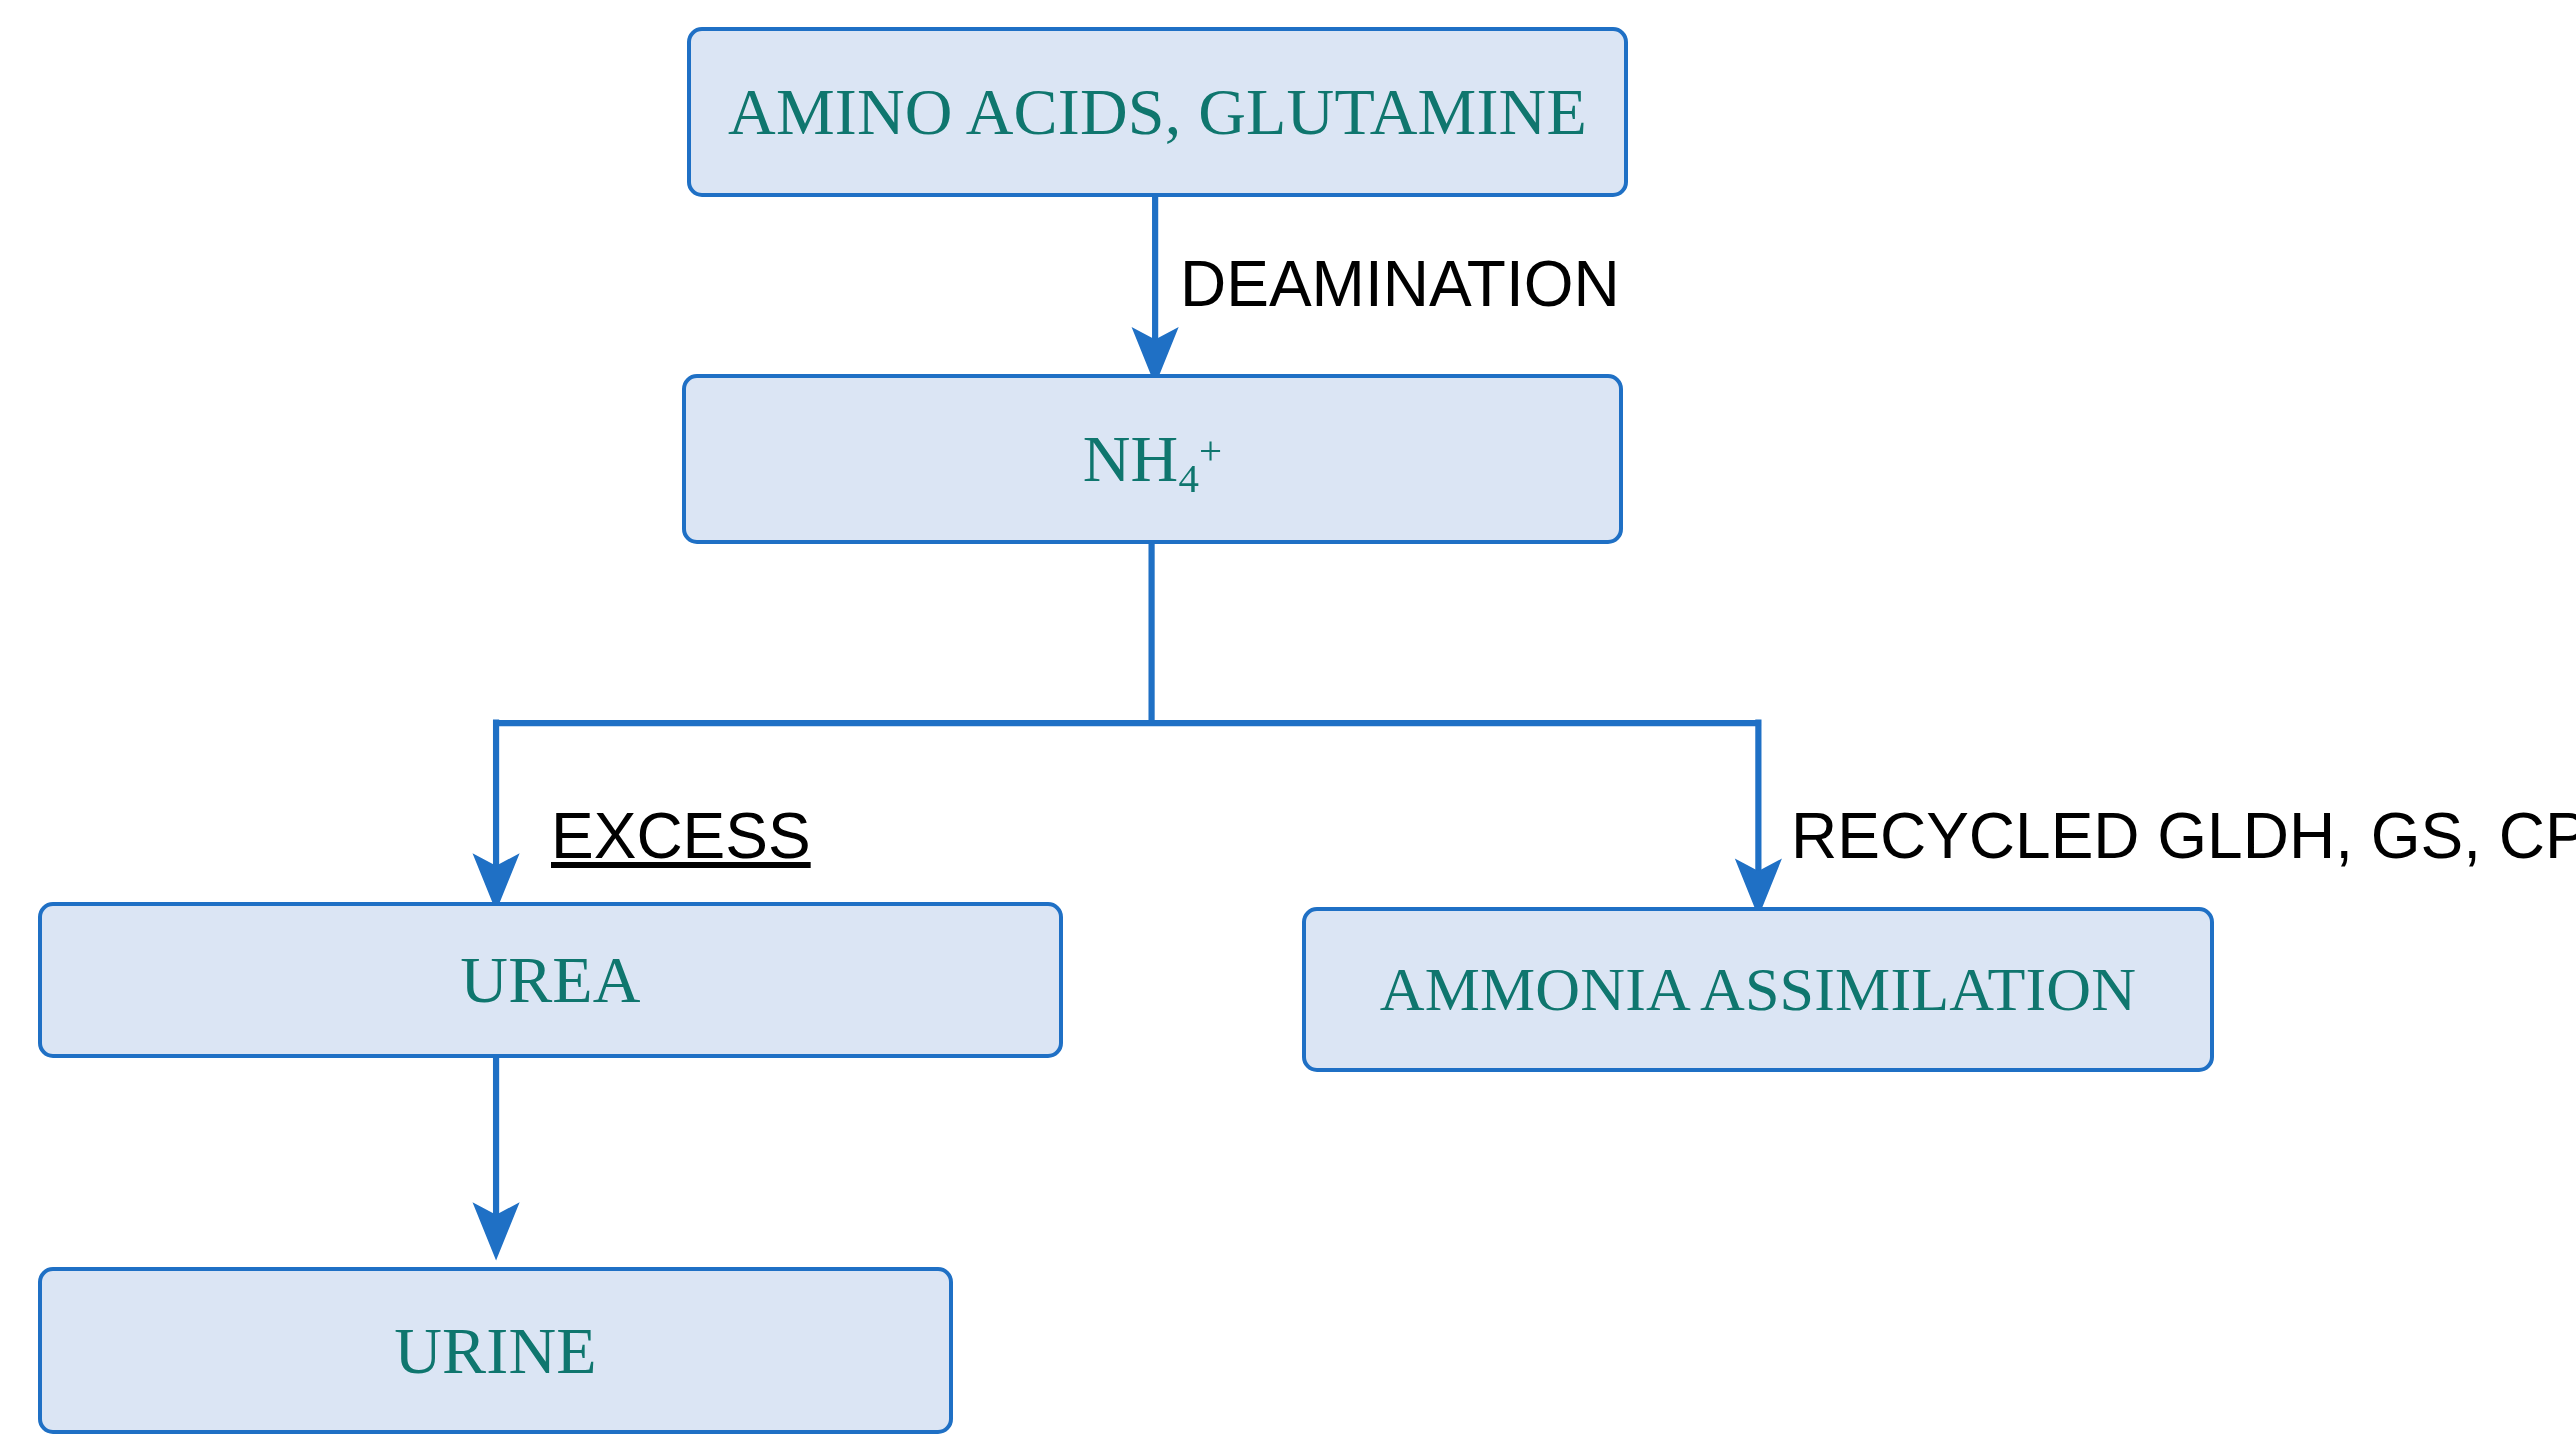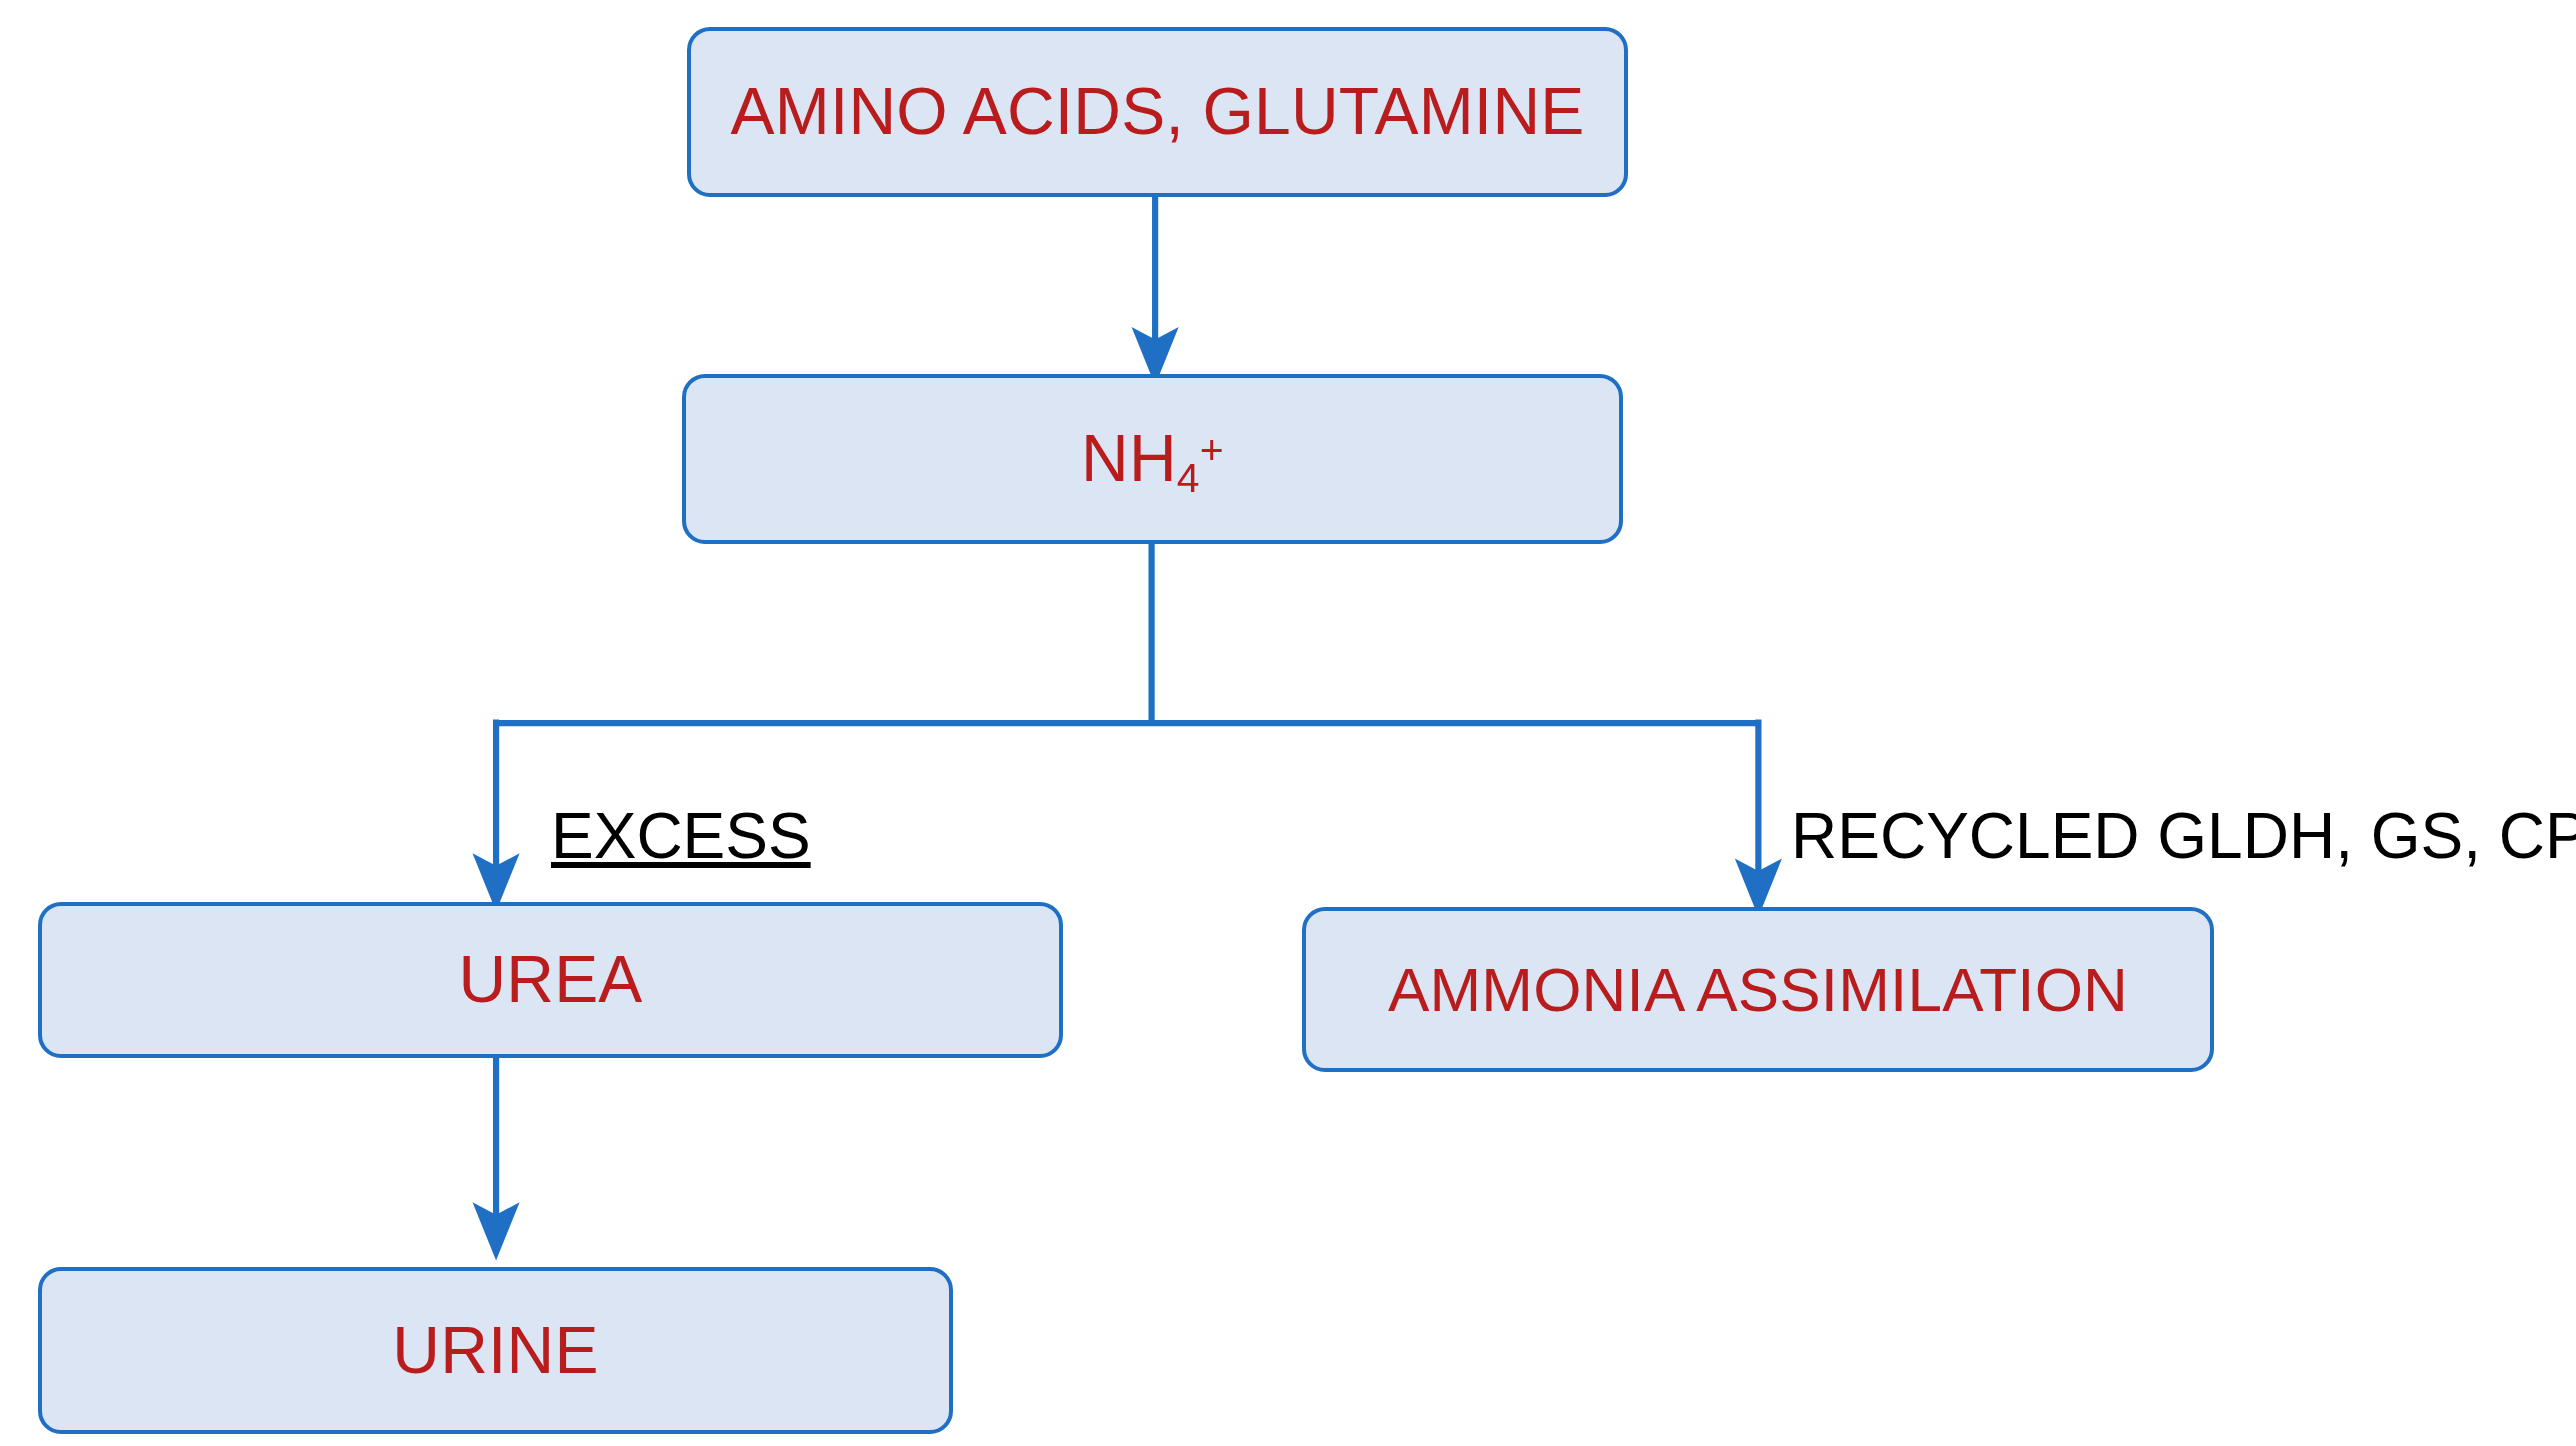--- a/index.html
+++ b/index.html
@@ -25,28 +25,29 @@
     top: 0;
     width: 2576px;
     height: 1447px;
     pointer-events: none;
   }
   .node {
     position: absolute;
     box-sizing: border-box;
     background: #dbe5f4;
     border: 4.4px solid #1f70c5;
-    border-radius: 23px;
+    border-radius: 15px;
     display: flex;
     align-items: center;
     justify-content: center;
     text-align: center;
-    color: #b91c1c;
+    color: #0f766e;
     letter-spacing: 0.2px;
     line-height: 1.05;
+    font-family: Liberation Serif, serif;
   }
   .node-label {
     display: block;
     padding: 0 16px;
     white-space: nowrap;
   }
 
   
   #node-amino-acids   { left: 687px;  top: 26.6px;   width: 941px; height: 170px; font-size: 66px; }
   #node-nh4          { left: 682px;  top: 374px;  width: 941px; height: 170px; font-size: 66px; }
@@ -127,19 +128,20 @@
   </div>
 
   <div class="node" id="node-urine">
     <span class="node-label">URINE</span>
   </div>
 
   <div class="node" id="node-ammonia">
     <span class="node-label">AMMONIA ASSIMILATION</span>
   </div>
 
+  <div class="edge-label" id="label-deamination">DEAMINATION</div>
 
   <div class="edge-label" id="label-excess">EXCESS</div>
 
   <div class="edge-label" id="label-recycled">RECYCLED GLDH, GS, CPS</div>
 
 </div>
 
 
 </body></html>

